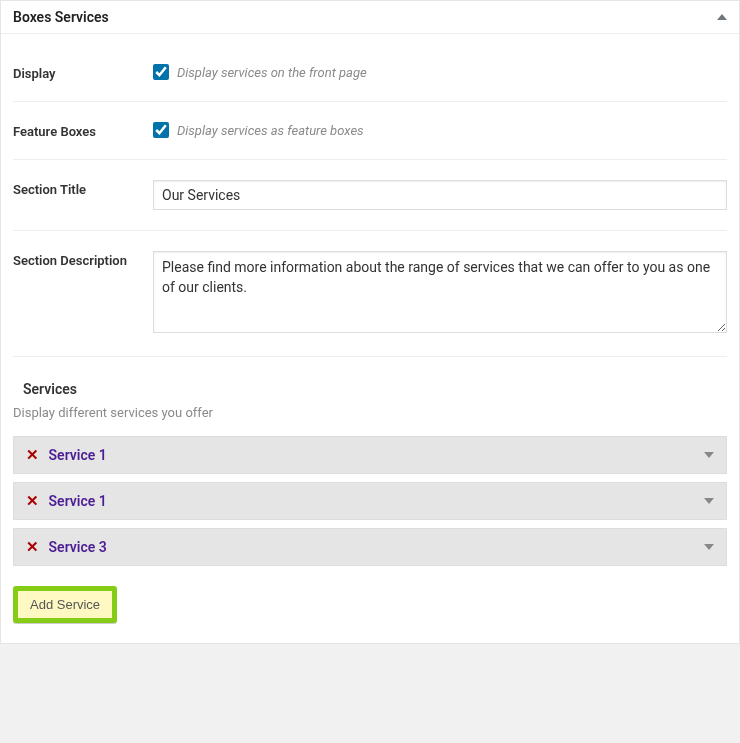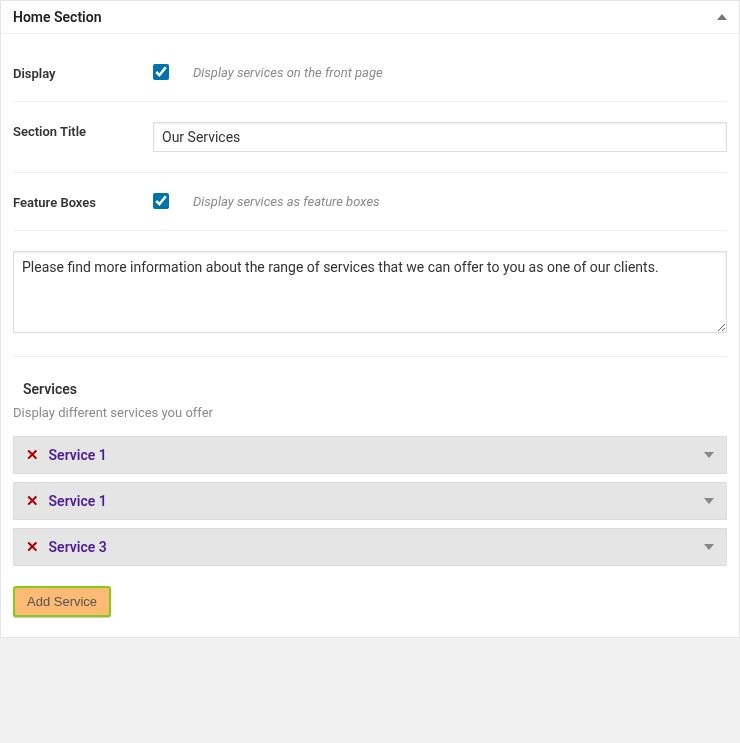--- a/index.html
+++ b/index.html
@@ -51,21 +51,21 @@
       font-weight: 600;
       font-size: 13px;
       padding-top: 2px;
     }
     .field-control {
       flex: 1;
     }
     .checkbox-wrap {
       display: flex;
       align-items: center;
-      gap: 24px;
+      gap: 8px;
     }
     .checkbox-wrap input[type="checkbox"] {
       width: 16px;
       height: 16px;
       accent-color: #0073aa;
       cursor: pointer;
     }
     .checkbox-label-desc {
       font-style: italic;
       color: #8a8a8a;
@@ -130,69 +130,70 @@
     .repeater-toggle {
       width: 0;
       height: 0;
       border-left: 5px solid transparent;
       border-right: 5px solid transparent;
       border-top: 6px solid #888;
       cursor: pointer;
     }
     .button {
       display: inline-block;
-      background: #fdba74;
-      border: 2px solid #84cc16;
+      background: #fef9c3;
+      border: 5px solid #84cc16;
       border-radius: 3px;
       padding: 6px 12px;
       font-size: 13px;
       color: #555;
       cursor: pointer;
       margin-top: 12px;
       box-shadow: 0 1px 0 #ccc;
     }
   </style>
 </head>
 <body>
 
 <div class="postbox">
   <div class="postbox-header">
-    <h2>Home Section</h2>
+    <h2>Boxes Services</h2>
     <span class="toggle-indicator"></span>
   </div>
   <div class="inside">
 
     <div class="field-row">
       <div class="field-label">Display</div>
       <div class="field-control">
         <label class="checkbox-wrap">
           <input type="checkbox" checked="" style="">
           <span class="checkbox-label-desc">Display services on the front page</span>
         </label>
       </div>
     </div>
 
     <div class="field-row">
-      <div class="field-label">Section Title</div>
-      <div class="field-control">
-        <input type="text" value="Our Services" style="">
-      </div>
-    </div>
-
-    <div class="field-row">
       <div class="field-label">Feature Boxes</div>
       <div class="field-control">
         <label class="checkbox-wrap">
           <input type="checkbox" checked="" style="">
           <span class="checkbox-label-desc">Display services as feature boxes</span>
         </label>
       </div>
     </div>
 
     <div class="field-row">
+      <div class="field-label">Section Title</div>
+      <div class="field-control">
+        <input type="text" value="Our Services" style="">
+      </div>
+    </div>
+
+    <div class="field-row">
+      <div class="field-label">Section Description</div>
       <div class="field-control">
         <textarea style="">Please find more information about the range of services that we can offer to you as one of our clients.</textarea>
       </div>
     </div>
 
     <div class="section-heading">Services</div>
     <div class="section-subheading">Display different services you offer</div>
 
     <div class="repeater-item">
       <span class="repeater-remove">✕</span>

